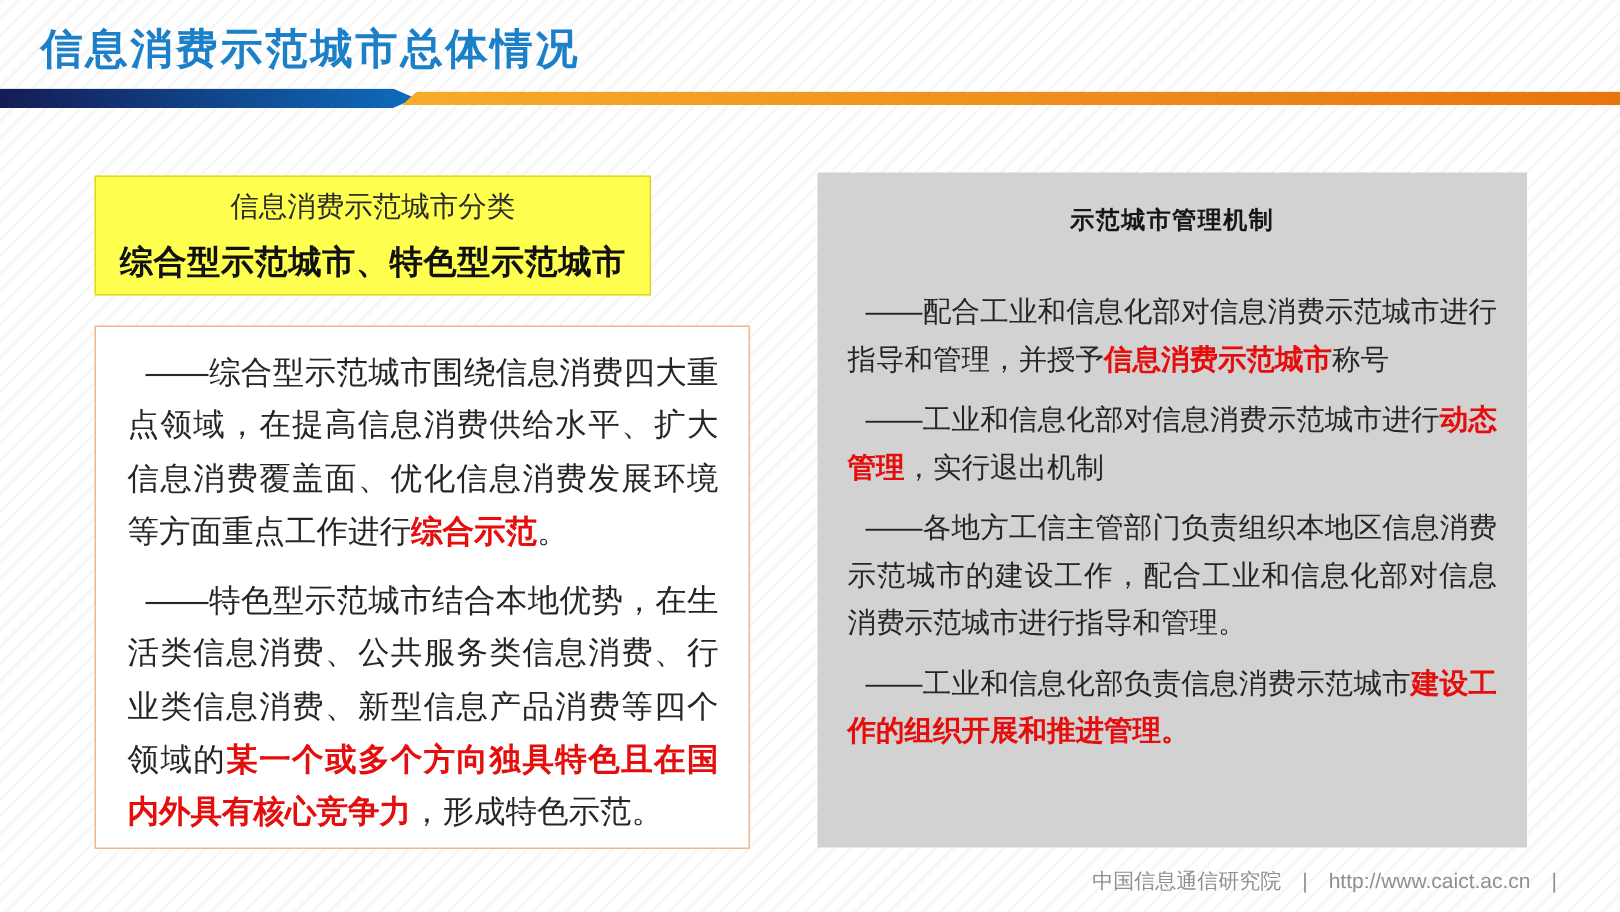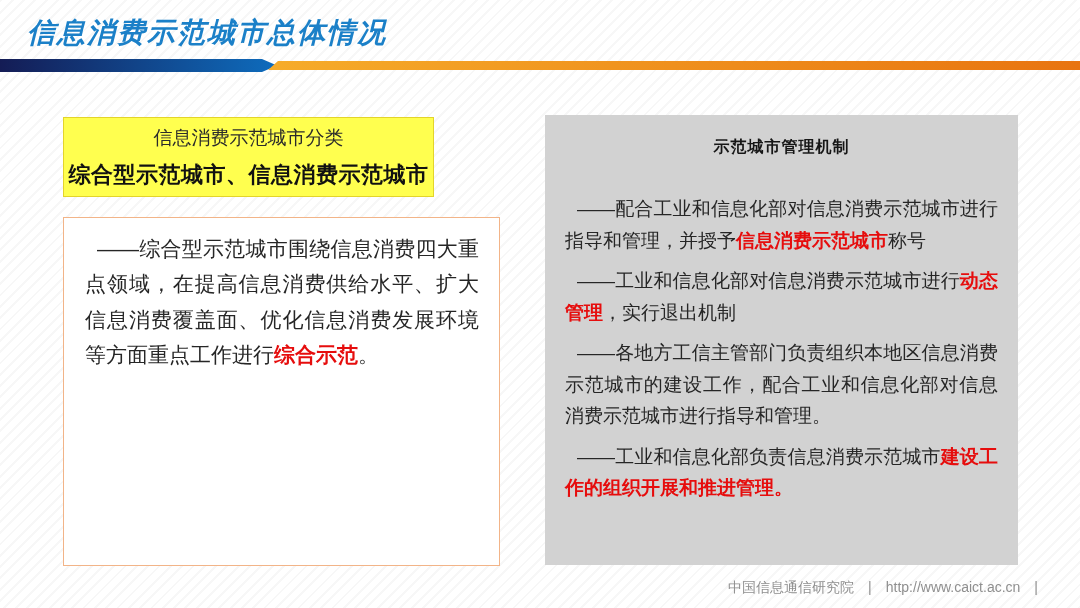--- a/index.html
+++ b/index.html
@@ -26,21 +26,20 @@
       repeating-linear-gradient(135deg,
         rgba(0,0,0,0.032) 0 2px,
         rgba(0,0,0,0.0) 2px 8px),
       #ffffff;
   }
   .title{
     position:absolute;left:27px;top:14px;
     font-size:28px;font-weight:bold;letter-spacing:2px;
     color:var(--c_title);
     white-space:nowrap;
-    font-style:italic;
   }
   .divider{position:absolute;left:0;top:59px;width:1080px;height:13px;}
   .div-blue{
     position:absolute;left:0;top:0;width:277px;height:13px;
     background:linear-gradient(90deg,var(--c_navy1),var(--c_navy2));
     clip-path:polygon(0 0,262px 0,277px 50%,262px 100%,0 100%);
   }
   .div-orange{
     position:absolute;left:268px;right:0;top:2px;height:9px;
     background:linear-gradient(90deg,var(--c_orange1),var(--c_orange2));
@@ -95,25 +94,26 @@
 
 <h1 class="title">信息消费示范城市总体情况</h1>
 
 <div class="divider">
   <div class="div-blue"></div>
   <div class="div-orange"></div>
 </div>
 
 <section class="yellow-box">
   <div class="yb-line1">信息消费示范城市分类</div>
-  <div class="yb-line2">综合型示范城市、信息消费示范城市</div>
+  <div class="yb-line2">综合型示范城市、特色型示范城市</div>
 </section>
 
 <section class="white-box">
   <p class="para"><span>——综合型示范城市围绕信息消费四大重点领域，在提高信息消费供给水平、扩大信息消费覆盖面、优化信息消费发展环境等方面重点工作进行</span><span class="hl">综合示范</span><span>。</span></p>
+  <p class="para"><span>——特色型示范城市结合本地优势，在生活类信息消费、公共服务类信息消费、行业类信息消费、新型信息产品消费等四个领域的</span><span class="hl">某一个或多个方向独具特色且在国内外具有核心竞争力</span><span>，形成特色示范。</span></p>
 </section>
 
 <section class="gray-box">
   <h2>示范城市管理机制</h2>
   <p class="para"><span>——配合工业和信息化部对信息消费示范城市进行指导和管理，并授予</span><span class="hl">信息消费示范城市</span><span>称号</span></p>
   <p class="para"><span>——工业和信息化部对信息消费示范城市进行</span><span class="hl">动态管理</span><span>，实行退出机制</span></p>
   <p class="para"><span>——各地方工信主管部门负责组织本地区信息消费示范城市的建设工作，配合工业和信息化部对信息消费示范城市进行指导和管理。</span></p>
   <p class="para"><span>——工业和信息化部负责信息消费示范城市</span><span class="hl">建设工作的组织开展和推进管理。</span></p>
 </section>
 

